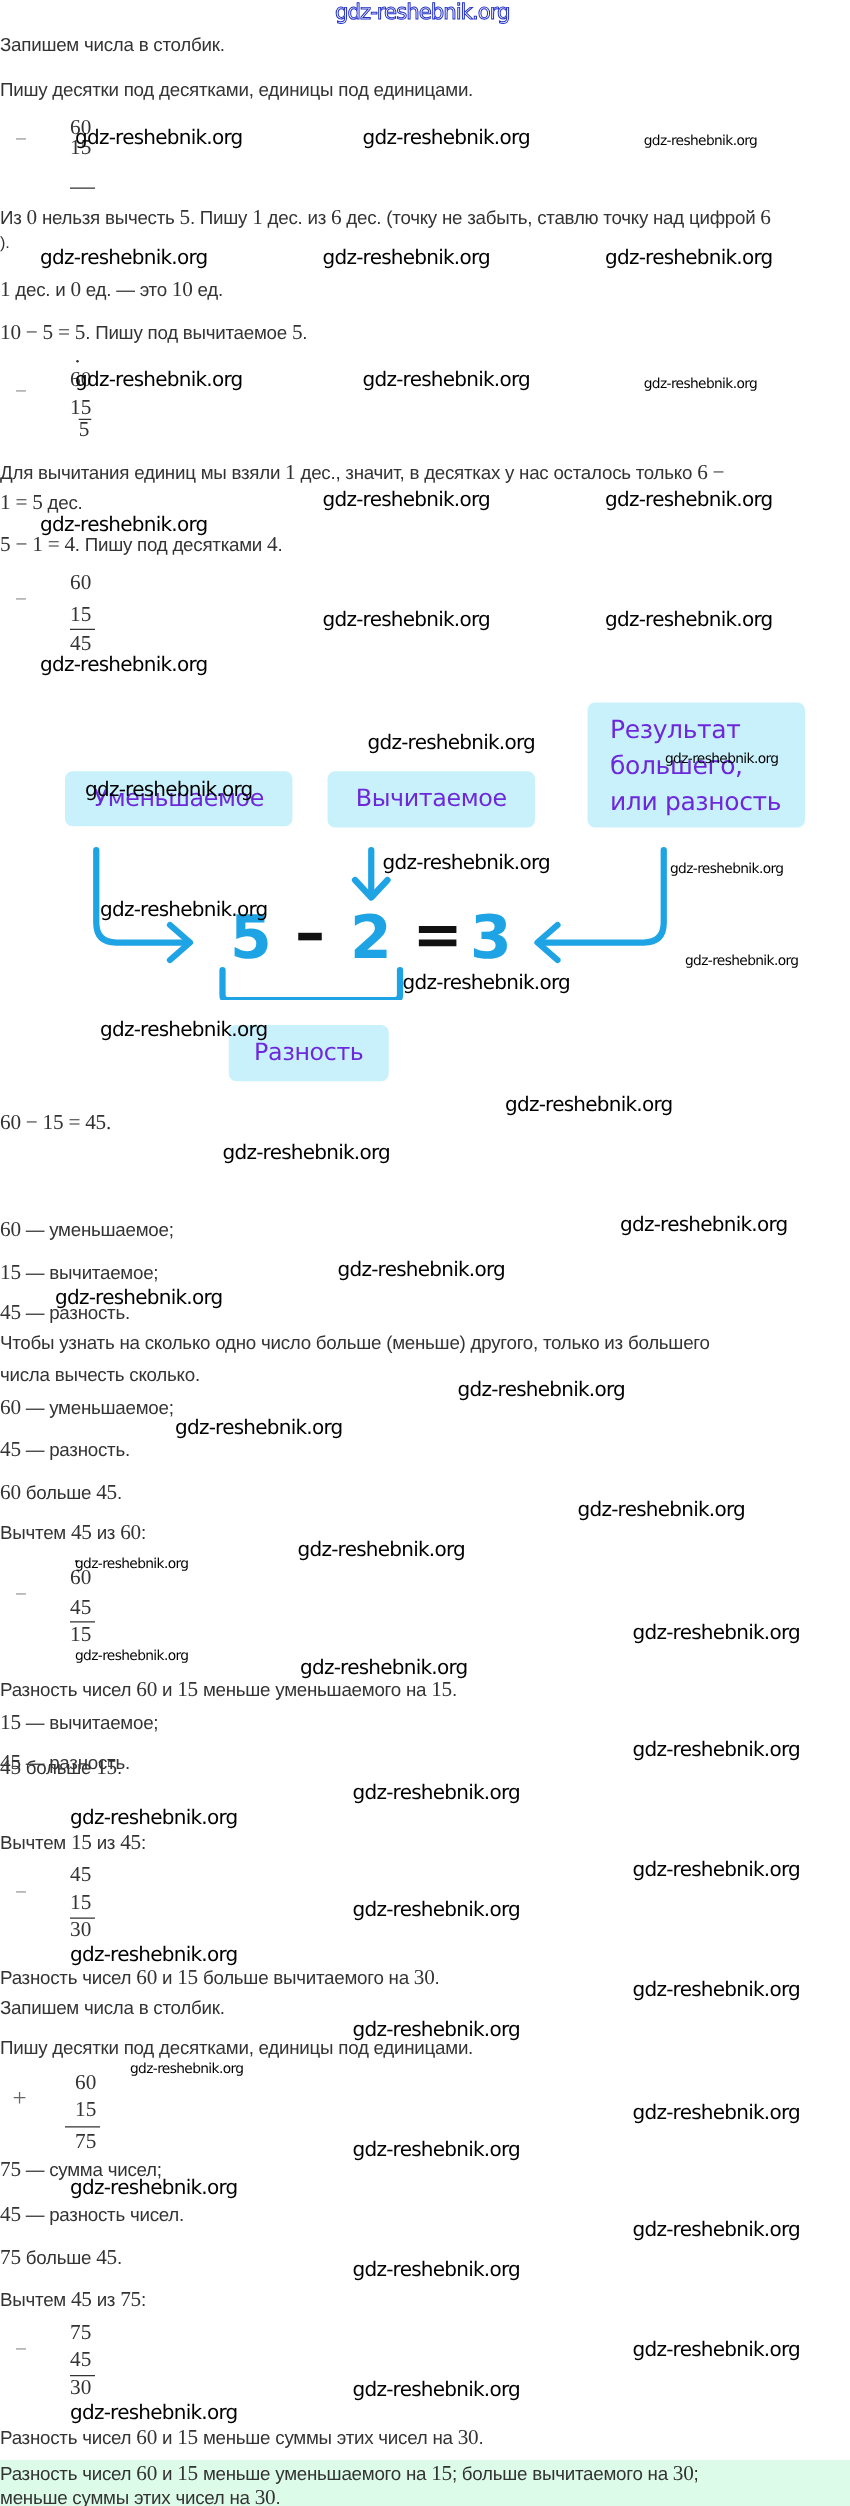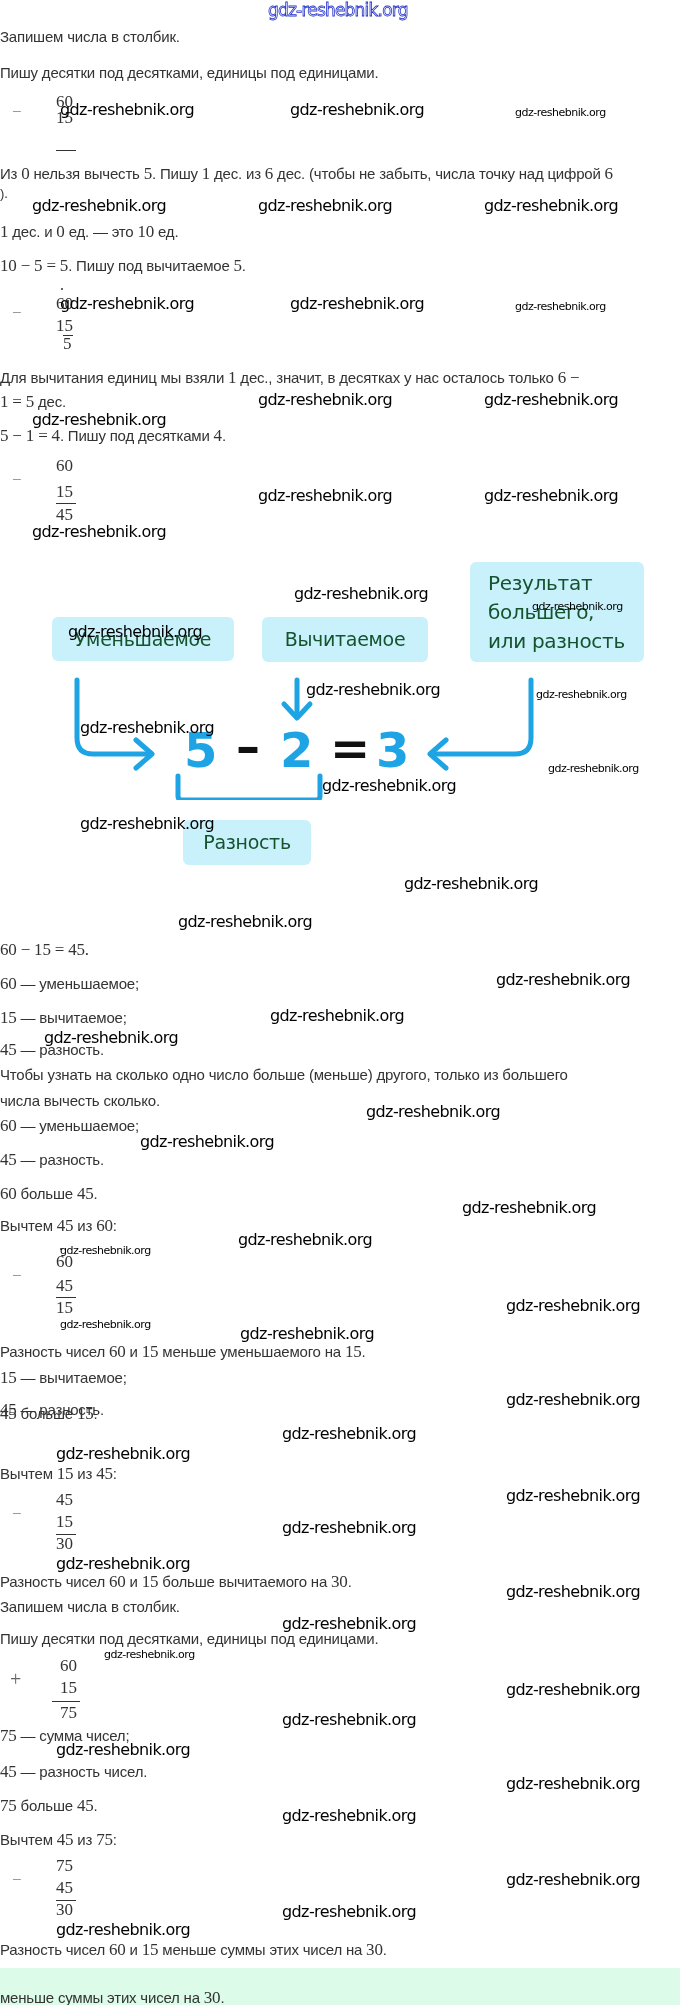--- a/index.html
+++ b/index.html
@@ -9,21 +9,21 @@
   .m { font-family: "Liberation Serif", serif; font-size: 17px; color: #333; }
   .wm { position: absolute; font-family: "DejaVu Sans", sans-serif; color: #000; white-space: nowrap; letter-spacing: -0.6px; }
   .wm-l { font-size: 16px; }
   .wm-s { font-size: 11px; letter-spacing: -0.5px; }
   .top-wm { position: absolute; left: 268px; top: 0; font-family: "DejaVu Sans", sans-serif; font-size: 17px; color: #fff; -webkit-text-stroke: 0.8px #2230c8; letter-spacing: -0.8px; }
   .col { position: absolute; font-family: "Liberation Serif", serif; font-size: 17px; color: #333; }
   .col .sign { position: absolute; left: 0; color: #888; font-size: 17px; }
   .col .num { position: absolute; left: 44px; line-height: 20px; }
   .col .bar { position: absolute; left: 44px; height: 1px; background: #333; width: 20px; }
   .dot { position: absolute; width: 2px; height: 2px; background: #333; border-radius: 1px; }
-  .box { position: absolute; background: #c9f1fc; border-radius: 6px; color: #14532d; font-family: "DejaVu Sans", sans-serif; font-size: 19px; display: flex; align-items: center; justify-content: center; text-align: center; line-height: 27px; letter-spacing: -0.3px; }
+  .box { position: absolute; background: #c9f1fc; border-radius: 6px; color: #6d28d9; font-family: "DejaVu Sans", sans-serif; font-size: 19px; display: flex; align-items: center; justify-content: center; text-align: center; line-height: 27px; letter-spacing: -0.3px; }
   .eq { position: absolute; font-family: "DejaVu Sans", sans-serif; font-size: 48px; font-weight: bold; color: #1ea4e4; }
   .eq.black { color: #111; }
   .highlight { position: absolute; left: 0; top: 1968px; width: 680px; height: 37px; background: #dcfbe8; }
   .hl-text { position: absolute; left: 0; white-space: nowrap; font-size: 15px; color: #333; letter-spacing: -0.2px; }
 </style>
 </head>
 <body>
 
 <div class="top-wm">gdz-reshebnik.org</div>
 
@@ -31,21 +31,21 @@
 <div class="p" style="top:64px">Пишу десятки под десятками, единицы под единицами.</div>
 
 <div class="col" style="left:12px; top:94px; width:60px; height:70px">
   <span class="sign" style="top:8px">−</span>
   <span class="num" style="top:-2px">60</span>
   <span class="num" style="top:14px">15</span>
   <div class="bar" style="top:56px; width:20px"></div>
 </div>
 
 <div class="p" style="top:164px">
-  <span>Из </span><span class="m">0</span><span> нельзя вычесть </span><span class="m">5</span><span>. Пишу </span><span class="m">1</span><span> дес. из </span><span class="m">6</span><span> дес. (чтобы не забыть, числа точку над цифрой </span><span class="m">6</span>
+  <span>Из </span><span class="m">0</span><span> нельзя вычесть </span><span class="m">5</span><span>. Пишу </span><span class="m">1</span><span> дес. из </span><span class="m">6</span><span> дес. (точку не забыть, ставлю точку над цифрой </span><span class="m">6</span>
 </div>
 <div class="p" style="top:186px; font-size:13px">).</div>
 <div class="p" style="top:222px">
   <span class="m">1</span><span> дес. и </span><span class="m">0</span><span> ед. — это </span><span class="m">10</span><span> ед.</span>
 </div>
 <div class="p" style="top:256px">
   <span class="m">10 − 5 = 5</span><span>. Пишу под вычитаемое </span><span class="m">5</span><span>.</span>
 </div>
 
 <div class="col" style="left:12px; top:288px; width:60px; height:70px">
@@ -99,21 +99,21 @@
   <path d="M446 80 L430 94 L446 108" fill="none" stroke="#1ea4e4" stroke-width="5" stroke-linecap="round" stroke-linejoin="round"></path>
   <path d="M178 116 L178 136 Q178 140 182 140 L316 140 Q320 140 320 136 L320 116" fill="none" stroke="#1ea4e4" stroke-width="5" stroke-linecap="round"></path>
 </svg>
 
 <div class="eq" style="left:184px; top:722px">5</div>
 <div class="eq black" style="left:236px; top:718px">–</div>
 <div class="eq" style="left:280px; top:722px">2</div>
 <div class="eq black" style="left:330px; top:720px">=</div>
 <div class="eq" style="left:376px; top:722px">3</div>
 
-<div class="p m" style="top:940px">60 − 15 = 45.</div>
+<div class="p m" style="top:888px">60 − 15 = 45.</div>
 <div class="p" style="top:974px"><span class="m">60</span><span> — уменьшаемое;</span></div>
 <div class="p" style="top:1008px"><span class="m">15</span><span> — вычитаемое;</span></div>
 <div class="p" style="top:1040px"><span class="m">45</span><span> — разность.</span></div>
 <div class="p" style="top:1066px">Чтобы узнать на сколько одно число больше (меньше) другого, только из большего</div>
 <div class="p" style="top:1092px">числа вычесть сколько.</div>
 <div class="p" style="top:1116px"><span class="m">60</span><span> — уменьшаемое;</span></div>
 <div class="p" style="top:1150px"><span class="m">45</span><span> — разность.</span></div>
 <div class="p" style="top:1184px"><span class="m">60</span><span> больше </span><span class="m">45</span><span>.</span></div>
 <div class="p" style="top:1216px"><span>Вычтем </span><span class="m">45</span><span> из </span><span class="m">60</span><span>:</span></div>
 
@@ -161,20 +161,21 @@
   <span class="sign" style="top:14px">−</span>
   <span class="num" style="top:0">75</span>
   <span class="num" style="top:22px">45</span>
   <div class="bar" style="top:44px"></div>
   <span class="num" style="top:44px">30</span>
 </div>
 
 <div class="p" style="top:1940px"><span>Разность чисел </span><span class="m">60</span><span> и </span><span class="m">15</span><span> меньше суммы этих чисел на </span><span class="m">30</span><span>.</span></div>
 
 <div class="highlight">
+  <div class="hl-text" style="top:1px"><span>Разность чисел </span><span class="m">60</span><span> и </span><span class="m">15</span><span> меньше уменьшаемого на </span><span class="m">15</span><span>; больше вычитаемого на </span><span class="m">30</span><span>;</span></div>
   <div class="hl-text" style="top:20px"><span>меньше суммы этих чисел на </span><span class="m">30</span><span>.</span></div>
 </div>
 
 <div class="wm wm-l" style="left:60px; top:100px">gdz-reshebnik.org</div>
 <div class="wm wm-l" style="left:290px; top:100px">gdz-reshebnik.org</div>
 <div class="wm wm-s" style="left:515px; top:106px">gdz-reshebnik.org</div>
 <div class="wm wm-l" style="left:32px; top:196px">gdz-reshebnik.org</div>
 <div class="wm wm-l" style="left:258px; top:196px">gdz-reshebnik.org</div>
 <div class="wm wm-l" style="left:484px; top:196px">gdz-reshebnik.org</div>
 <div class="wm wm-l" style="left:60px; top:294px">gdz-reshebnik.org</div>

